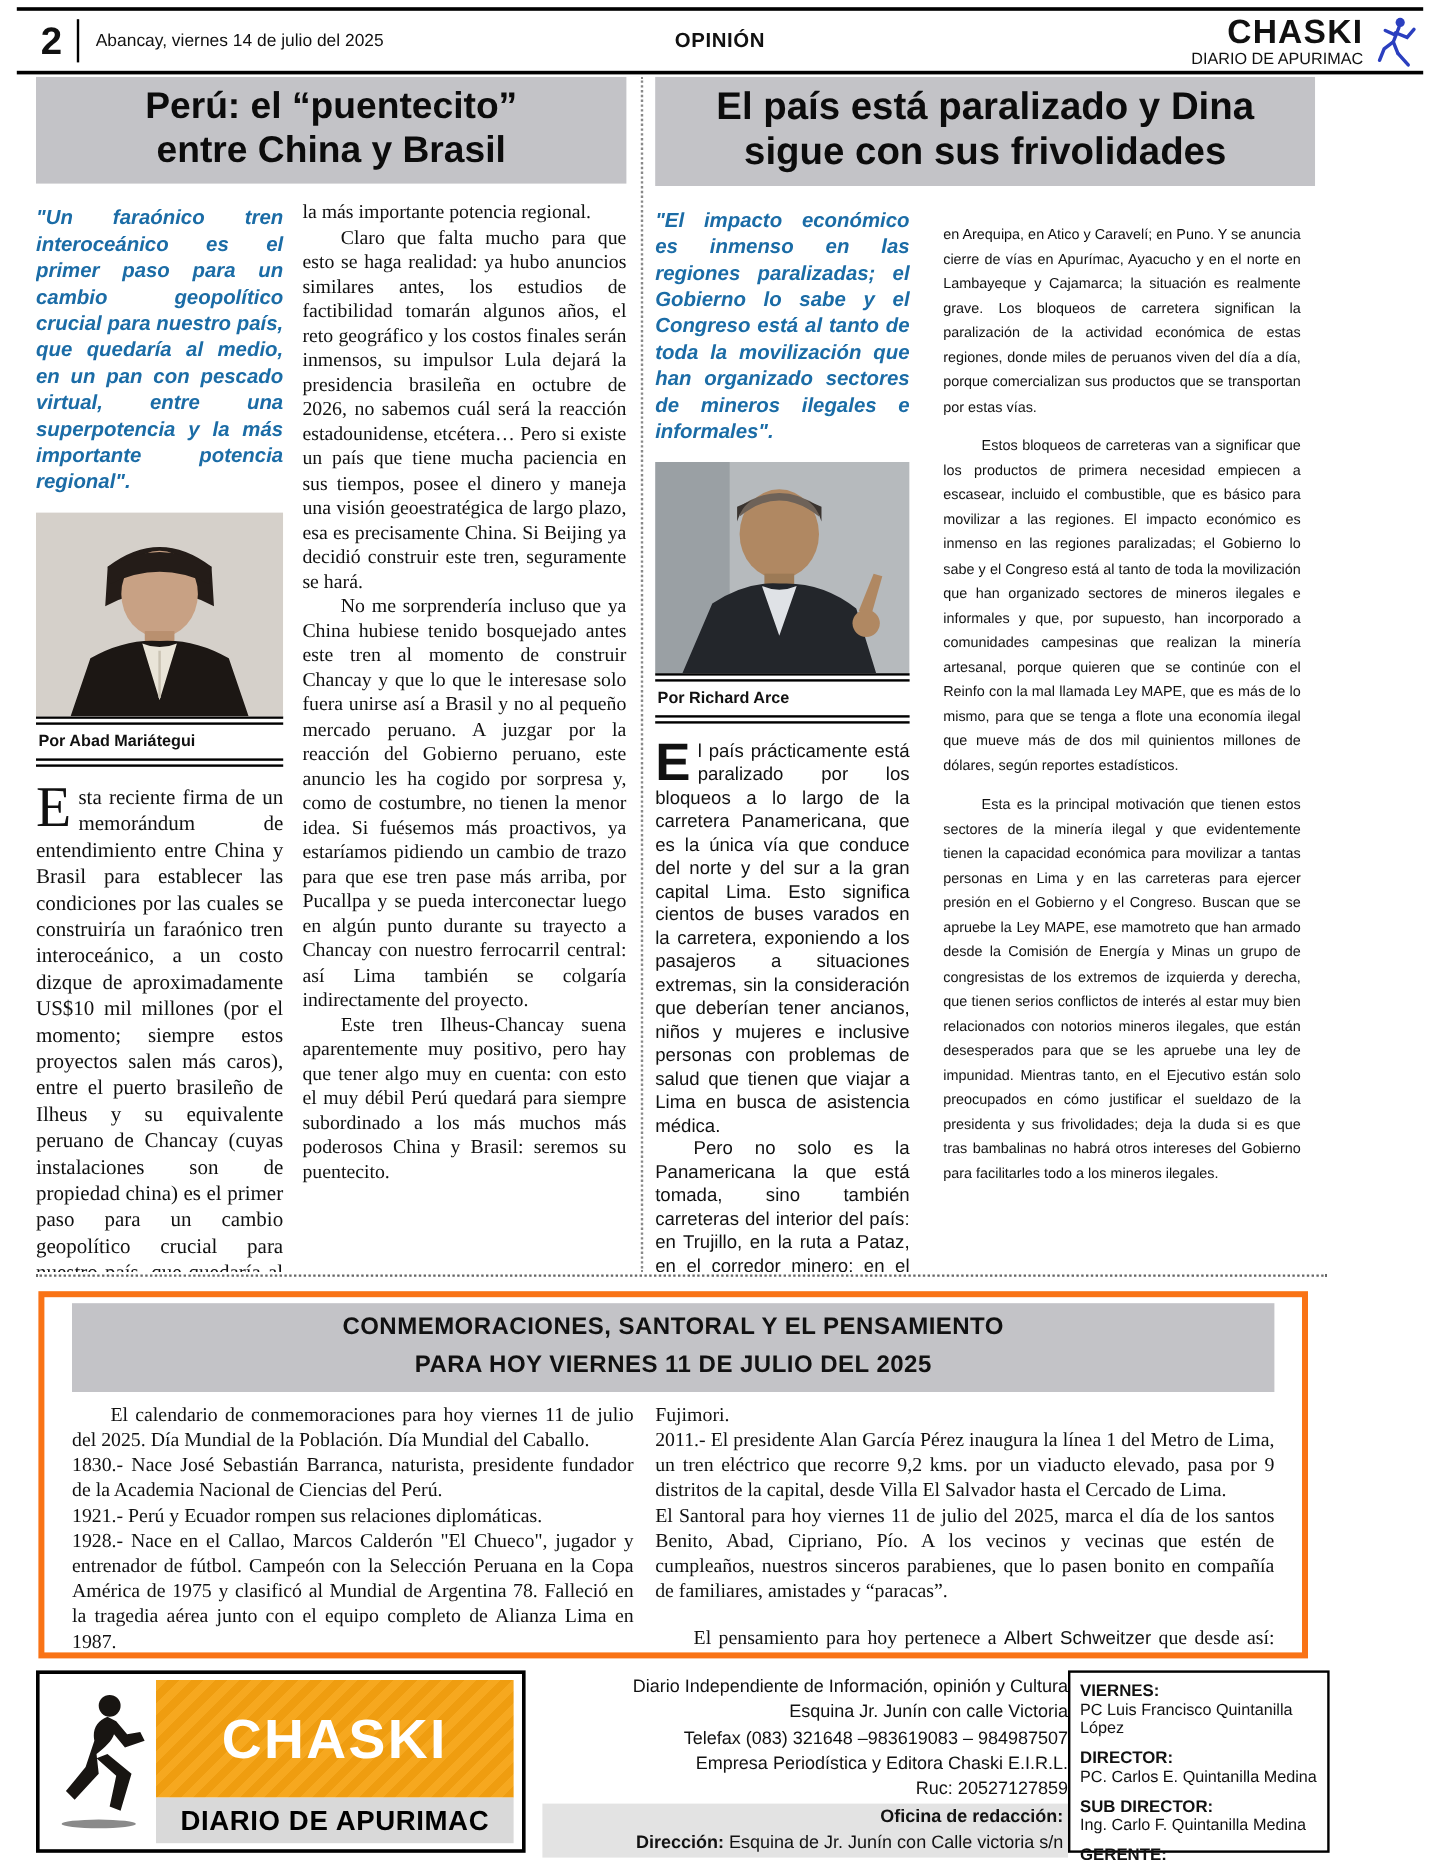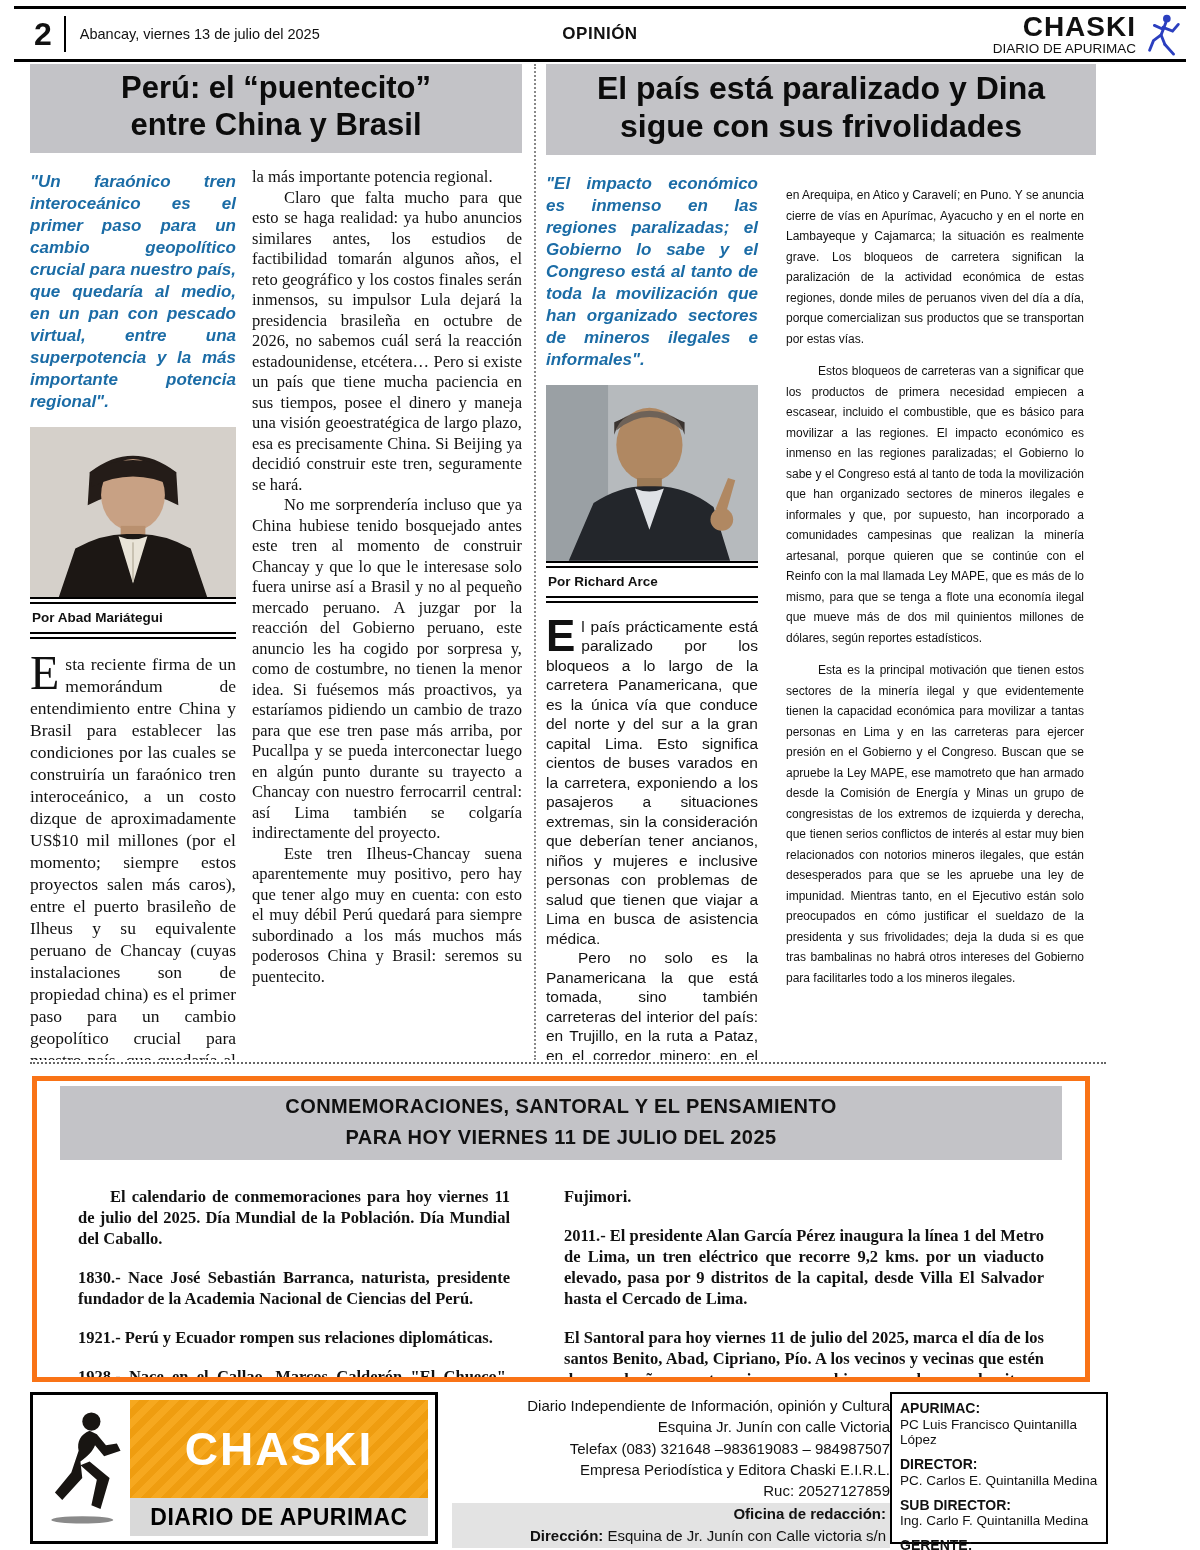--- a/index.html
+++ b/index.html
@@ -63,21 +63,21 @@
   
   .commem-box { position:absolute; top:1076px; left:32px; width:1058px; height:306px;
                 border:5px solid #f97316; background:#fff; box-sizing:border-box;
                 padding:5px 23px 8px; overflow:hidden; }
   .commem-title { background:#c3c3c7; text-align:center; font-weight:bold; font-size:20px;
                   line-height:31px; padding:5px 0 7px; letter-spacing:.4px; margin-bottom:8px; }
   .commem-cols { display:flex; gap:18px; font-family:"Liberation Serif","DejaVu Serif",serif;
                  font-size:16.5px; line-height:21px; text-align:justify; }
   .commem-left { width:468px; flex:none; }
   .commem-right { flex:1; min-width:0; }
-  .commem-cols p { margin:18px;font-weight:bold; }
+  .commem-cols p { margin:0; }
   .thought { margin-top:18px !important; }
   .thought .sanspart { font-family:"Liberation Sans","DejaVu Sans",sans-serif; font-size:15.5px; }
 
   
   .page-footer { position:absolute; top:1392px; left:30px; width:1066px; height:152px; display:flex; }
   .logo-box { width:408px; flex:none; border:3px solid #000; box-sizing:border-box;
               display:flex; padding:5px 7px; background:#fff; }
   .runner-wrap { width:90px; flex:none; display:flex; align-items:center; justify-content:center; }
   .runner-wrap svg { width:82px; height:128px; }
   .logo-col { flex:1; display:flex; flex-direction:column; min-width:0; }
@@ -96,21 +96,21 @@
   .staff-entry .role { font-weight:bold; font-size:14px; }
 </style>
 </head>
 <body>
 
 <div class="page">
 
   <header class="page-header">
     <div class="pagenum">2</div>
     <div class="hdr-vline"></div>
-    <div class="dateline">Abancay, viernes 13 de julio del 2025</div>
+    <div class="dateline">Abancay, viernes 14 de julio del 2025</div>
     <div class="section-title">OPINIÓN</div>
     <div class="brand-block">
       <div class="brand">CHASKI</div>
       <div class="brand-sub">DIARIO DE APURIMAC</div>
     </div>
     <svg class="hdr-runner" viewBox="0 0 40 46" aria-hidden="true">
       <g fill="none" stroke="#2b3fbf" stroke-width="3" stroke-linecap="round">
         <circle cx="24" cy="7" r="4" fill="#2b3fbf" stroke="none"></circle>
         <path d="M23 11 L18 24 L22 34"></path>
         <path d="M18 24 L10 30 L6 40"></path>
@@ -251,21 +251,21 @@
       <p>Empresa Periodística y Editora Chaski E.I.R.L.</p>
       <p>Ruc: 20527127859</p>
       <div class="office">
         <p><span class="lbl">Oficina de redacción:</span></p>
         <p><span class="lbl">Dirección:</span><span> Esquina de Jr. Junín con Calle victoria  s/n</span></p>
       </div>
     </div>
 
     <div class="staff-box">
       <div class="staff-entry">
-        <div class="role">APURIMAC:</div>
+        <div class="role">VIERNES:</div>
         <div class="name">PC Luis Francisco Quintanilla López</div>
       </div>
       <div class="staff-entry">
         <div class="role">DIRECTOR:</div>
         <div class="name">PC. Carlos E. Quintanilla Medina</div>
       </div>
       <div class="staff-entry">
         <div class="role">SUB DIRECTOR:</div>
         <div class="name">Ing. Carlo F. Quintanilla Medina</div>
       </div>

